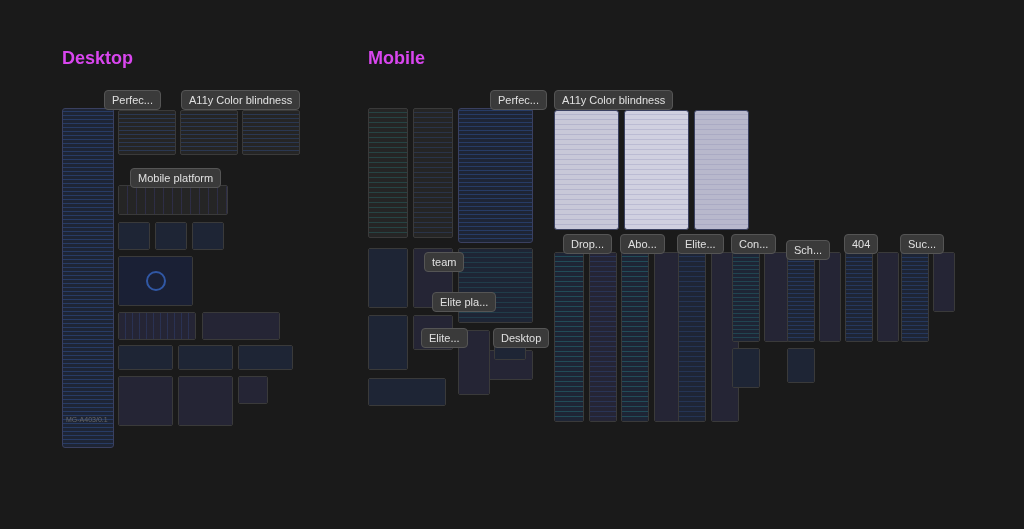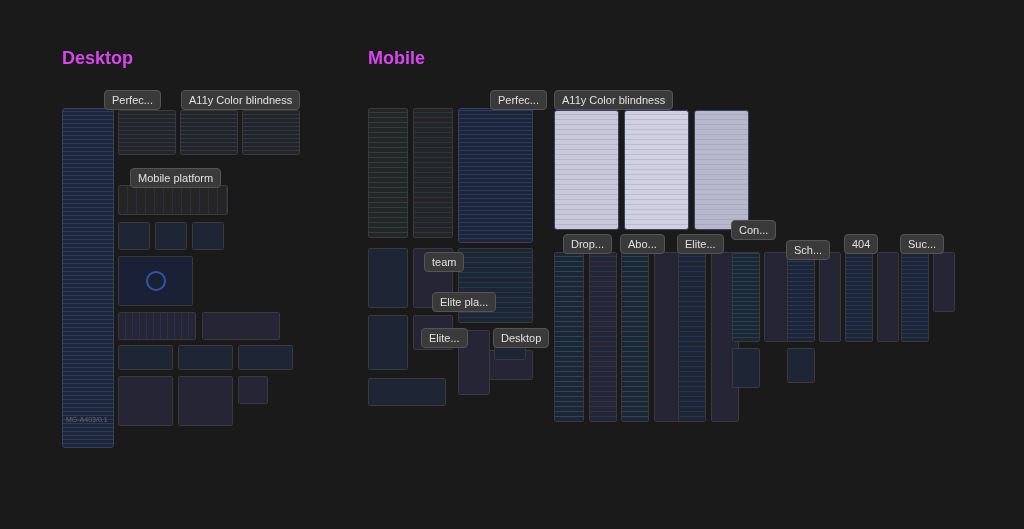--- a/index.html
+++ b/index.html
@@ -205,21 +205,21 @@
   </div>
 
   <div class="big-frame white-frame" style="left:694px; top:110px; width:55px; height:120px; background:#b8b8cc;">
     <div style="width:100%; height:100%; background:
       repeating-linear-gradient(0deg,transparent,transparent 4px,rgba(0,0,100,0.08) 4px,rgba(0,0,100,0.08) 5px);"></div>
   </div>
 
   <div class="tooltip-badge" style="left:563px; top:234px;">Drop...</div>
   <div class="tooltip-badge" style="left:620px; top:234px;">Abo...</div>
   <div class="tooltip-badge" style="left:677px; top:234px;">Elite...</div>
-  <div class="tooltip-badge" style="left:731px; top:220px;text-align:center;">Con...</div>
+  <div class="tooltip-badge" style="left:731px; top:234px;text-align:center;">Con...</div>
   <div class="tooltip-badge" style="left:786px; top:240px;">Sch...</div>
   <div class="tooltip-badge" style="left:844px; top:234px;">404</div>
   <div class="tooltip-badge" style="left:900px; top:234px;">Suc...</div>
 
   <div class="mini-ui" style="left:554px; top:252px; width:30px; height:170px;">
     <div style="background:#1e2535; width:100%; height:100%;
       background-image: repeating-linear-gradient(0deg,transparent,transparent 4px,rgba(42,191,191,0.25) 4px,rgba(42,191,191,0.25) 5px);"></div>
   </div>
   <div class="mini-ui" style="left:589px; top:252px; width:28px; height:170px;">
     <div style="background:#252535; width:100%; height:100%;

